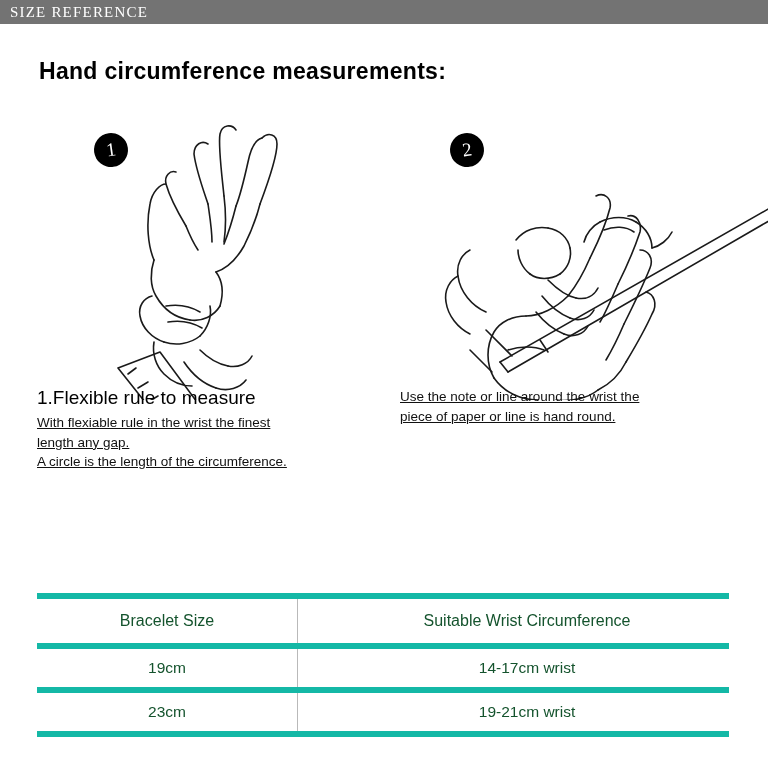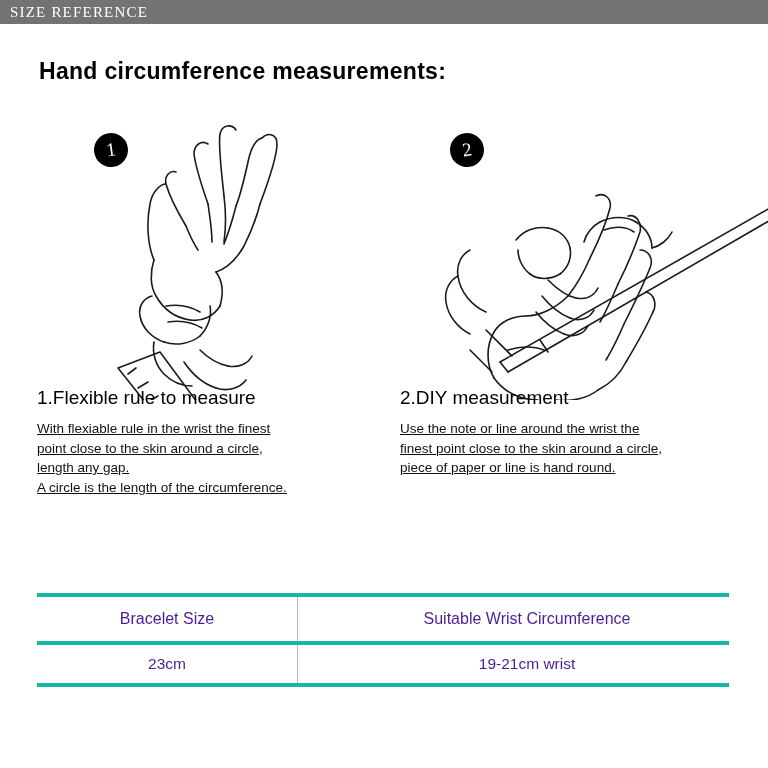--- a/index.html
+++ b/index.html
@@ -89,21 +89,21 @@
   
   .col {
     position: absolute;
     width: 330px;
   }
   .col.left { left: 37px; top: 387px; }
   .col.right { left: 400px; top: 387px; width: 355px; }
   .col-title {
     font-size: 19px;
     color: #000000;
-    margin-bottom: 10px;
+    margin-bottom: 4px;
     white-space: nowrap;
   }
   .col-body {
     font-size: 13.5px;
     line-height: 1.45;
     color: #111111;
     text-decoration: underline;
   }
   .col-body div { white-space: nowrap; }
 
@@ -113,25 +113,25 @@
     left: 37px;
     top: 593px;
     width: 660px;
   }
   table.sizes {
     border-collapse: collapse;
     width: 660px;
     table-layout: fixed;
   }
   table.sizes td, table.sizes th {
-    border: 4px solid #14b8a6;
+    border: 6px solid #14b8a6;
     height: 36px;
     font-weight: normal;
     font-size: 15.5px;
-    color: #4c1d95;
+    color: #14532d;
   }
   table.sizes tr.head td {
     height: 42px;
     font-size: 16px;
   }
   table.sizes td.c1 { width: 258px; text-align: center; }
   table.sizes td.c2 { width: 402px; text-align: center; padding-left: 28px; }
   table.sizes tr.head td.c2 { padding-left: 28px; }
   table.sizes tr.head td.c1 { text-align: center; }
   table.sizes td.c1, table.sizes td.c2 { border-left: none; border-right: none; }
@@ -241,41 +241,42 @@
       <path d="M486 230 L512 256"></path>
       <path d="M470 250 L492 272"></path>
     </g>
   </svg>
 </div>
 
 <div class="col left">
   <div class="col-title">1.Flexible rule to measure</div>
   <div class="col-body">
     <div>With flexiable rule in the wrist the finest</div>
-    <div>point close to the skin around a circle,</div>
     <div>length any gap.</div>
     <div>A circle is the length of the circumference.</div>
   </div>
 </div>
 
 <div class="col right">
-  <div class="col-title">2.DIY measurement</div>
   <div class="col-body">
     <div>Use the note or line around the wrist the</div>
-    <div>finest point close to the skin around a circle,</div>
     <div>piece of paper or line is hand round.</div>
   </div>
 </div>
 
 <div class="table-wrap">
   <table class="sizes">
     <tbody>
       <tr class="head">
         <td class="c1">Bracelet Size</td>
         <td class="c2">Suitable Wrist Circumference</td>
       </tr>
       <tr>
+        <td class="c1">19cm</td>
+        <td class="c2">14-17cm wrist</td>
+      </tr>
+      <tr>
         <td class="c1">23cm</td>
         <td class="c2">19-21cm  wrist</td>
       </tr>
     </tbody>
   </table>
 </div>
 
 </body></html>

